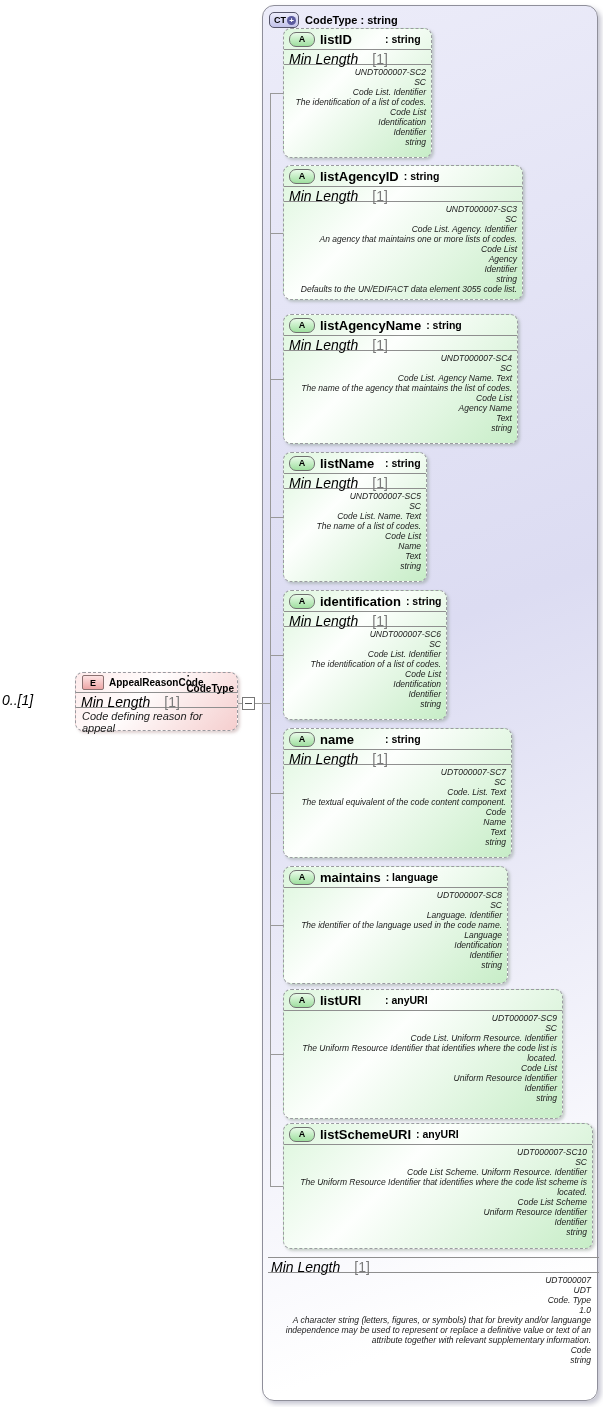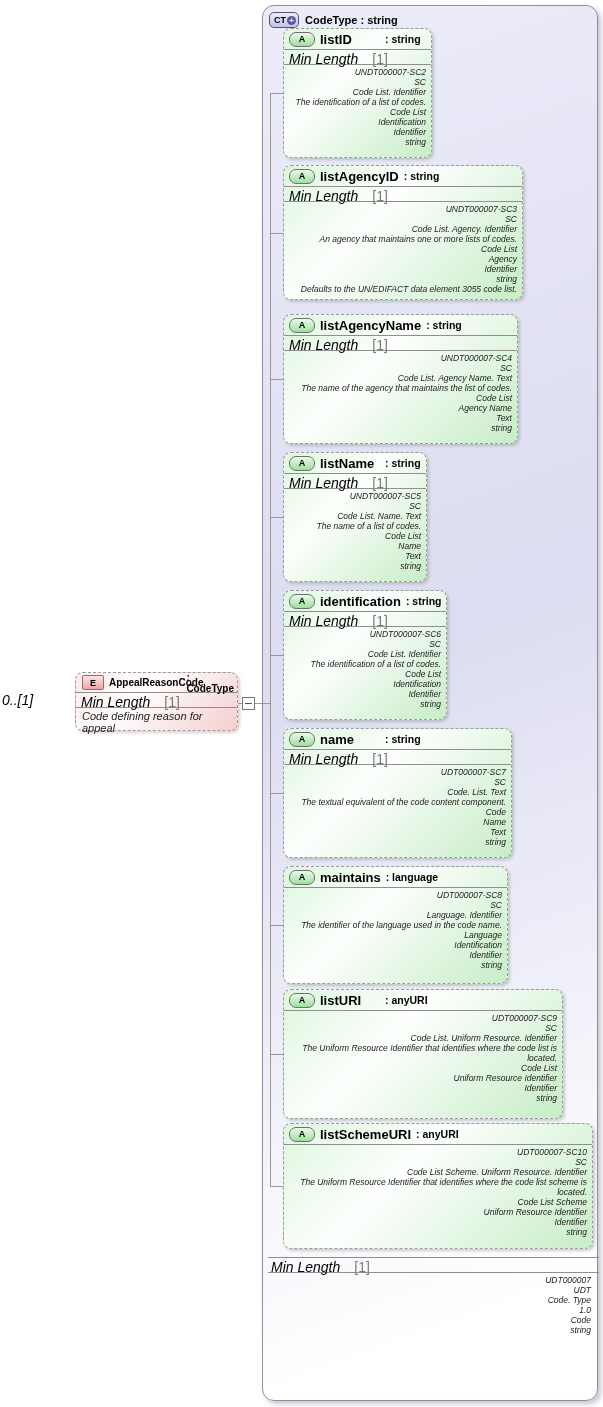--- a/index.html
+++ b/index.html
@@ -115,20 +115,21 @@
     <div class="ct-detail" style="left:5px;top:1251px;">
       <div class="ml-row">
         <span class="ml-label">Min Length</span>
         <span class="ml-value">[1]</span>
       </div>
       <div class="facts" id="ct-detail-facts">
           <div class="fact">UDT000007</div>
           <div class="fact">UDT</div>
           <div class="fact">Code. Type</div>
           <div class="fact">1.0</div>
+          <div class="fact">A character string (letters, figures, or symbols) that for brevity and/or languange independence may be used to represent or replace a definitive value or text of an attribute together with relevant supplementary information.</div>
           <div class="fact">Code</div>
           <div class="fact">string</div>
         </div>
     </div>
   </div>
 
   <div id="gen-root">
       <div class="hline" style="left: 270px; top: 93px; width: 13px;"></div>
       <div class="attr-box" style="left: 283px; top: 28px; width: 149px; height: 130px;">
     <div class="attr-title">

